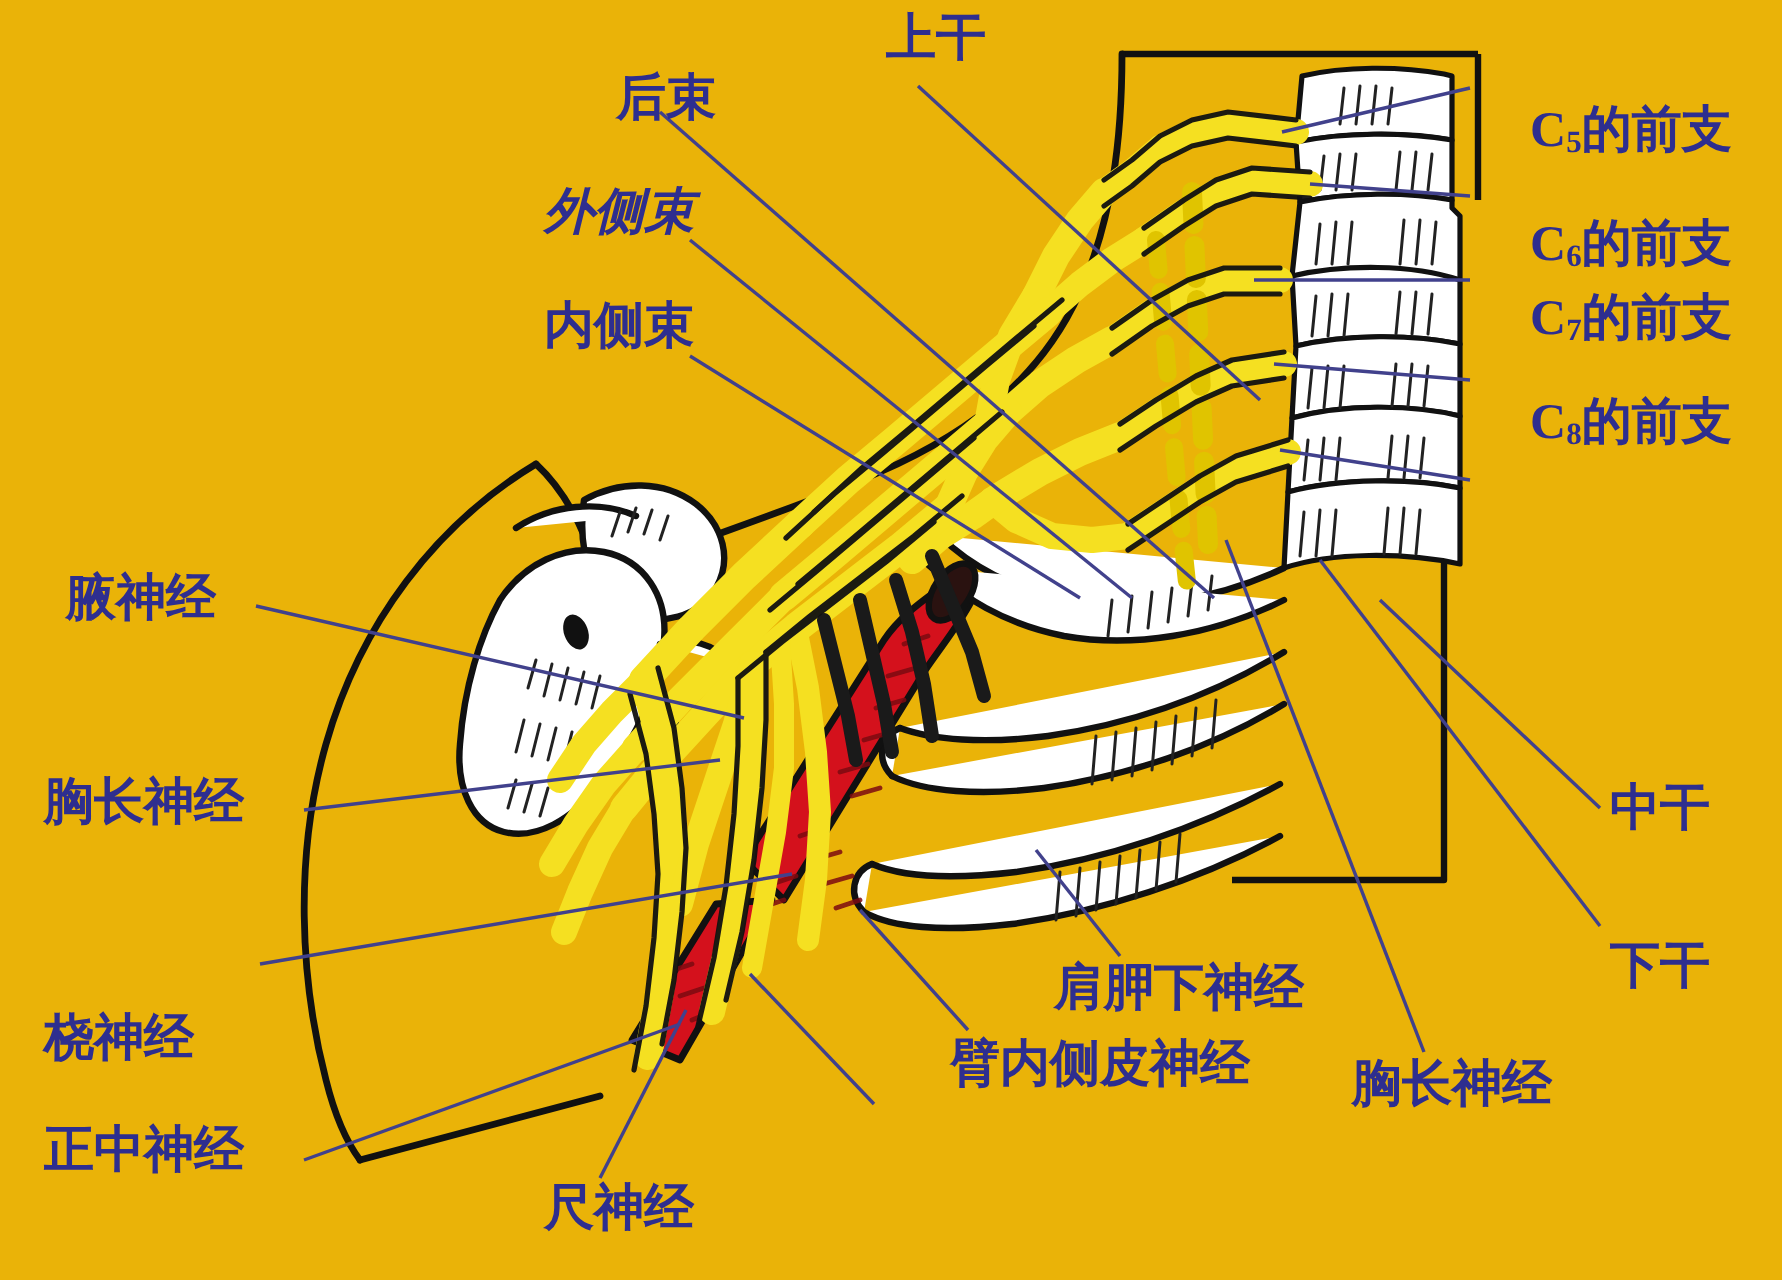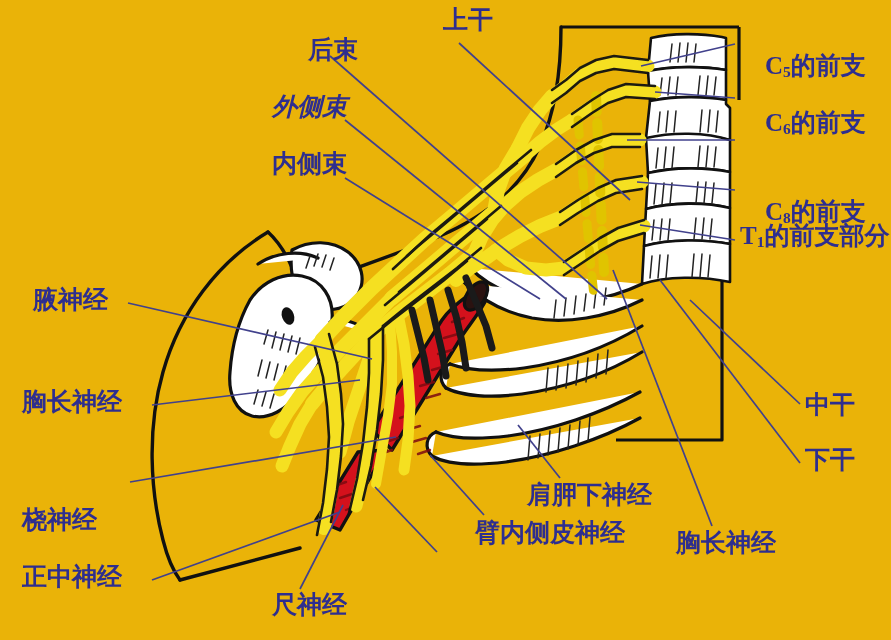--- a/index.html
+++ b/index.html
@@ -265,33 +265,33 @@
   <div class="label" style="left:268px; top:36px;margin-left:40px;">后束</div>
   <div class="label" style="left:272px; top:93px;font-style:italic;">外侧束</div>
   <div class="label" style="left:272px; top:150px;">内侧束</div>
 
   <div class="label lbl-sub" style="left:740px; top:24px;">
     <span class="lat">C</span><sub>5</sub><span>的前支</span>
   </div>
   <div class="label lbl-sub" style="left:740px; top:81px;">
     <span class="lat">C</span><sub>6</sub><span>的前支</span>
   </div>
+  <div class="label lbl-sub" style="left:740px; top:118px;">
+    <span class="lat">C</span><sub>7</sub><span>的前支</span>
+  </div>
   <div class="label lbl-sub" style="left:740px; top:170px;">
     <span class="lat">C</span><sub>8</sub><span>的前支</span>
-  </div>
-  <div class="label lbl-sub wrap" style="left:740px; top:222px; width:150px;">
-    <span class="lat">T</span><sub>1</sub><span>的前支部分</span>
   </div>
 
   <div class="label" style="left:33px; top:286px;">腋神经</div>
   <div class="label" style="left:22px; top:388px;">胸长神经</div>
   <div class="label" style="left:22px; top:466px;margin-top:40px;">桡神经</div>
-  <div class="label" style="left:22px; top:563px;">正中神经</div>
+  <div class="label" style="left:22px; top:563px;font-family:Liberation Mono, monospace;">正中神经</div>
 
   <div class="label" style="left:272px; top:591px;">尺神经</div>
   <div class="label" style="left:435px; top:519px;margin-left:40px;">臂内侧皮神经</div>
   <div class="label" style="left:527px; top:481px;">肩胛下神经</div>
   <div class="label" style="left:676px; top:529px;">胸长神经</div>
 
   <div class="label" style="left:805px; top:391px;">中干</div>
-  <div class="label" style="left:805px; top:446px;">下干</div>
+  <div class="label" style="left:805px; top:470px;">下干</div>
 
 </div>
 
 </body></html>

